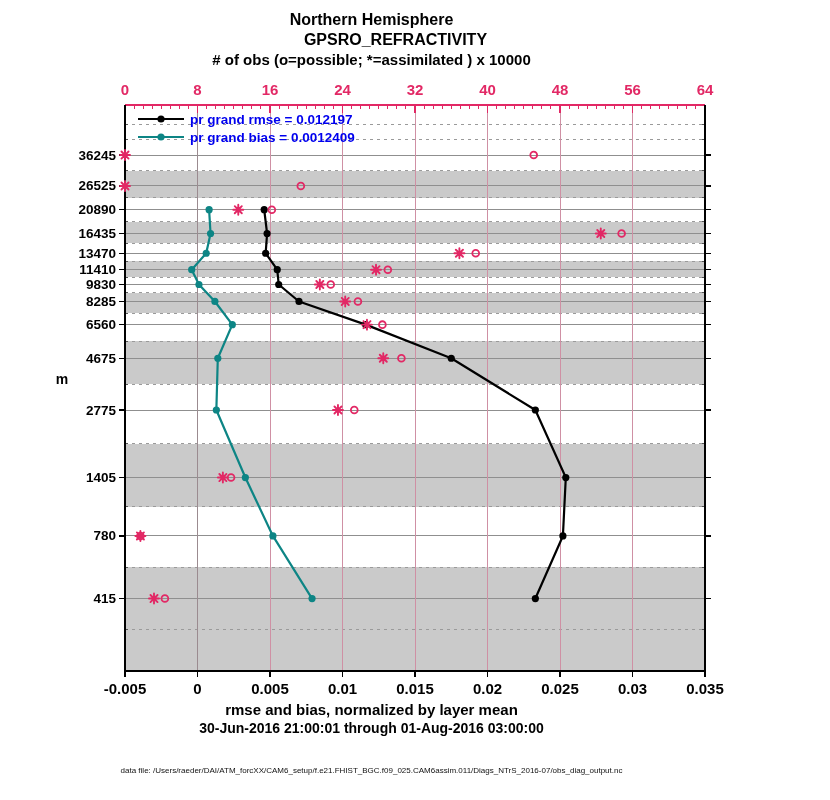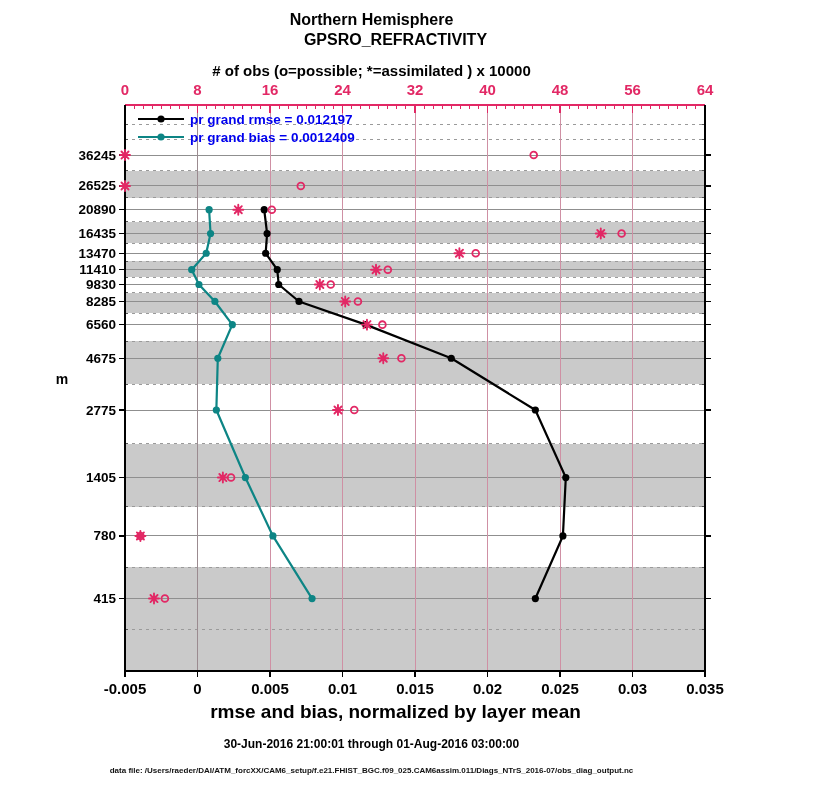--- a/index.html
+++ b/index.html
@@ -2,24 +2,24 @@
 <html><head>
 <meta charset="utf-8">
 <style>
   html,body{margin:0;padding:0;background:#ffffff;}
   body{width:830px;height:800px;position:relative;overflow:hidden;
        font-family:"Liberation Sans",sans-serif;color:#000;}
   .abs{position:absolute;}
   .ctr{left:0;width:743px;text-align:center;}
   #title1{top:11px;font-size:16px;font-weight:bold;}
   #title2{top:31px;font-size:16px;font-weight:bold;margin-left:24px;}
-  #topAxisLabel{top:62px;font-size:15px;font-weight:bold;}
-  #xAxisLabel{top:701px;font-size:19px;font-weight:bold;padding-left:24px;}
-  #dateRange{top:720px;font-size:12px;font-weight:bold;margin-top:17px;}
-  #footerText{top:766px;font-size:8px;font-weight:bold;color:#111;text-align:center;}
+  #topAxisLabel{top:51px;font-size:15px;font-weight:bold;}
+  #xAxisLabel{top:701px;font-size:15px;font-weight:bold;}
+  #dateRange{top:720px;font-size:14px;font-weight:bold;}
+  #footerText{top:766px;font-size:8px;font-weight:normal;color:#111;text-align:center;}
   #yAxisLabel{left:50px;top:371px;width:24px;text-align:center;font-size:14px;font-weight:bold;}
   #plot{position:absolute;left:0;top:0;}
   svg text{font-family:"Liberation Sans",sans-serif;}
 </style>
 </head>
 <body>
 
 <svg id="plot" width="830" height="800" viewBox="0 0 830 800">
     <rect x="125" y="170.50963827115993" width="580" height="27.33228851413844" fill="#cacaca" shape-rendering="crispEdges"></rect>
     <rect x="125" y="221.59345291731864" width="580" height="21.76890944154377" fill="#cacaca" shape-rendering="crispEdges"></rect>

